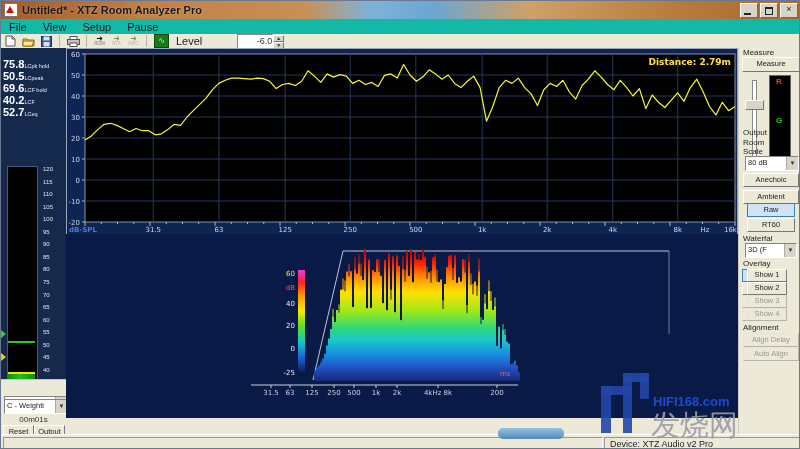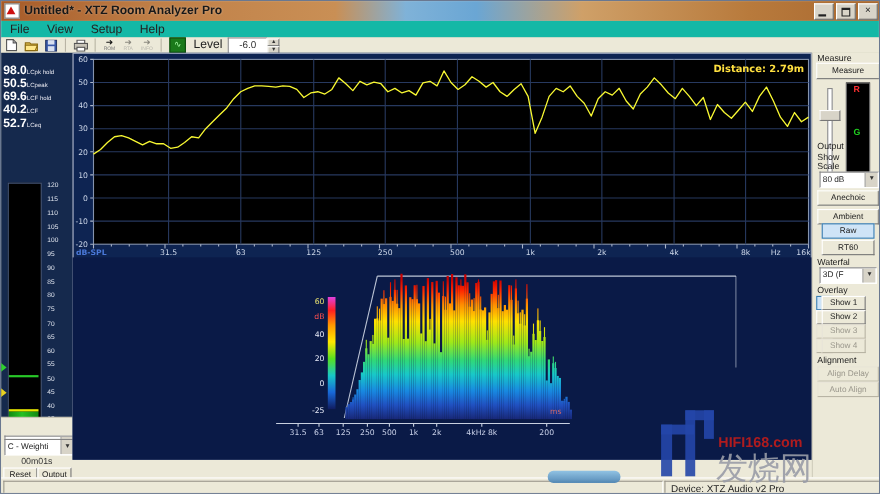--- a/index.html
+++ b/index.html
@@ -21,21 +21,21 @@
   .menubar{position:absolute;left:0;top:18px;width:800px;height:15px;background:#14b8a6;border-bottom:1px solid #d4d0c0;display:flex;align-items:center;}
   .menu-item{font-size:11px;color:#222;padding:0 8px;}
   .toolbar{position:absolute;left:0;top:33px;width:800px;height:14px;background:#ece9d8;border-bottom:1px solid #c6c2b2;display:flex;align-items:center;}
   .tbtn{width:16px;height:13px;margin:0 1px;display:flex;align-items:center;justify-content:center;}
   .tsep{width:1px;height:12px;background:#b8b4a4;margin:0 4px;}
   .arrowbtn{width:15px;height:13px;margin:0 1px;text-align:center;}
   .arrowbtn .ar{font-size:8px;line-height:7px;color:#111;display:block;}
   .arrowbtn .cap{font-size:4.5px;line-height:4px;color:#777;display:block;letter-spacing:0;}
   .lvl-icon{width:13px;height:12px;background:#1a7a1a;border:1px solid #0c4a0c;color:#aaffaa;font-size:8px;line-height:11px;text-align:center;margin:0 3px;}
   .lvl-label{font-size:11px;color:#222;margin:0 4px;}
-  .spinbox{width:34px;height:13px;background:#fff;border:1px solid;border-color:#888 #fff #fff #888;font-size:9px;color:#333;text-align:center;line-height:13px;margin-left:1px;}
+  .spinbox{width:34px;height:13px;background:#fff;border:1px solid;border-color:#888 #fff #fff #888;font-size:9px;color:#333;text-align:right;line-height:13px;margin-left:31px;}
   .spinarrows{width:11px;height:13px;display:flex;flex-direction:column;}
   .spinarrows div{flex:1;background:#d8d4c8;border:1px solid;border-color:#fff #777 #777 #fff;font-size:5px;line-height:5px;text-align:center;color:#333;}
   
   .leftpanel{position:absolute;left:0;top:47px;width:65px;height:331px;background:#15294d;}
   .read-row{position:absolute;left:2px;width:62px;height:12px;white-space:nowrap;}
   .read-val{font-size:11px;font-weight:bold;color:#fff;}
   .read-lab{font-size:5.5px;color:#e8e8f0;}
   .meter-bar{position:absolute;left:6px;top:118px;width:29px;height:258px;background:#000;border:1px solid #48597c;}
   .meter-scale{position:absolute;left:40px;top:118px;width:24px;height:260px;}
   .meter-scale span{position:absolute;left:2px;font-size:6px;color:#dfe4ee;white-space:nowrap;}
@@ -71,21 +71,21 @@
   .slider-groove{position:absolute;left:13px;top:32px;width:3px;height:82px;background:#fff;border:1px solid #888;}
   .slider-thumb{position:absolute;left:6px;top:52px;width:17px;height:8px;background:#d8d4c8;border:1px solid;border-color:#fff #777 #777 #fff;}
   .ov-num{position:absolute;width:13px;height:11px;}
   .ov-show{position:absolute;left:8px;width:38px;height:11px;}
   
   .statusbar{position:absolute;left:0;top:433px;width:800px;height:16px;background:#ece9d8;border-top:1px solid #fff;}
   .status-cell{position:absolute;top:2px;height:12px;border:1px solid;border-color:#9a968a #fff #fff #9a968a;font-size:9px;color:#222;line-height:12px;}
   
   .wmark{position:absolute;pointer-events:none;}
   .wm-glyph{position:absolute;background:#2446a8;opacity:.9;}
-  .wm-site{position:absolute;font-size:13px;font-weight:bold;color:#b91c1c;opacity:.95;}
+  .wm-site{position:absolute;font-size:13px;font-weight:bold;color:#1d4ed8;opacity:.95;}
   .wm-name{position:absolute;font-size:29px;color:#9a9da8;opacity:.9;font-family:"DejaVu Sans",sans-serif;}
   .wm-pill{position:absolute;left:497px;top:427px;width:66px;height:11px;border-radius:5px;background:linear-gradient(180deg,#8cc0e4,#4f86b4);opacity:.95;}
   text{font-family:"DejaVu Sans",sans-serif;}
 </style>
 </head>
 <body>
 
 <div class="win">
 
   <div class="titlebar">
@@ -99,21 +99,21 @@
           <span class="restbox"></span>
         </div>
       <div class="wbtn">×</div>
     </div>
   </div>
 
   <div class="menubar">
     <span class="menu-item">File</span>
     <span class="menu-item">View</span>
     <span class="menu-item">Setup</span>
-    <span class="menu-item">Help</span>
+    <span class="menu-item">Pause</span>
   </div>
 
   <div class="toolbar">
     <div class="tbtn">
       <svg width="11" height="12">
           <path d="M1 1h6l3 3v7H1z" fill="#fff" stroke="#555"></path>
           <path d="M7 1v3h3" fill="none" stroke="#555"></path>
         </svg>
     </div>
     <div class="tbtn">
@@ -154,21 +154,21 @@
     <div class="lvl-icon">∿</div>
     <span class="lvl-label">Level</span>
     <div class="spinbox">-6.0</div>
     <div class="spinarrows">
         <div>▲</div>
         <div>▼</div>
       </div>
   </div>
 
   <div class="leftpanel">
-    <div class="read-row" style="top:6px"><span class="read-val">98.0</span><span class="read-lab">LCpk hold</span></div>
+    <div class="read-row" style="top:6px"><span class="read-val">75.8</span><span class="read-lab">LCpk hold</span></div>
     <div class="read-row" style="top:18px"><span class="read-val">50.5</span><span class="read-lab">LCpeak</span></div>
     <div class="read-row" style="top:30px"><span class="read-val">69.6</span><span class="read-lab">LCF hold</span></div>
     <div class="read-row" style="top:42px"><span class="read-val">40.2</span><span class="read-lab">LCF</span></div>
     <div class="read-row" style="top:54px"><span class="read-val">52.7</span><span class="read-lab">LCeq</span></div>
     <div class="meter-bar" id="meter-bar">
         <div class="m-green-fill" style="top: 205.298px; bottom: 0px;"></div>
         <div class="m-green-line" style="top: 173.923px;"></div>
       </div>
     <div class="meter-scale" id="meter-scale">
         <span style="top: 0px;">120</span>
@@ -508,21 +508,21 @@
     <div class="rp-label" style="top:0">Measure</div>
     <div class="rp-btn" style="left:3px;top:9px;width:56px;height:13px;line-height:12px">Measure</div>
     <div class="slider-groove"></div>
     <div class="slider-thumb"></div>
     <div class="rp-meter">
       <span style="top:1px;color:#ff3030">R</span>
       <span style="top:40px;color:#20d020">G</span>
       <span style="top:79px;color:#4060ff">L</span>
     </div>
     <div class="rp-label" style="top:80px">Output</div>
-    <div class="rp-label" style="top:90px">Show</div>
+    <div class="rp-label" style="top:90px">Room</div>
     <div class="rp-label" style="top:99px">Scale</div>
     <div class="sel" style="position:absolute;left:6px;top:108px;width:48px">
       <span>80 dB</span><span class="dd">▼</span>
     </div>
     <div class="rp-btn" style="left:4px;top:125px;width:54px;height:12px;line-height:11px">Anechoic</div>
     <div class="rp-btn" style="left:4px;top:142px;width:54px;height:12px;line-height:11px">Ambient</div>
     <div class="rp-btn active" style="left:8px;top:155px;width:46px;height:12px;line-height:11px">Raw</div>
     <div class="rp-btn" style="left:8px;top:170px;width:46px;height:12px;line-height:11px">RT60</div>
     <div class="rp-label" style="top:186px">Waterfal</div>
     <div class="sel" style="position:absolute;left:6px;top:195px;width:46px">

